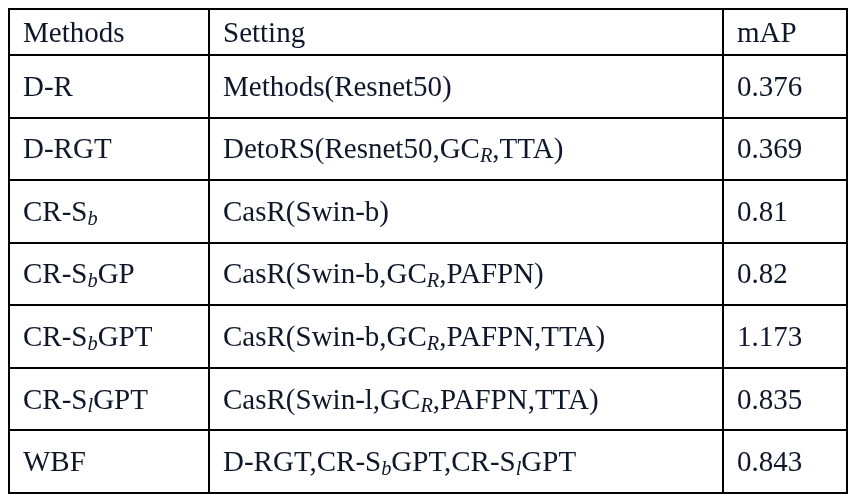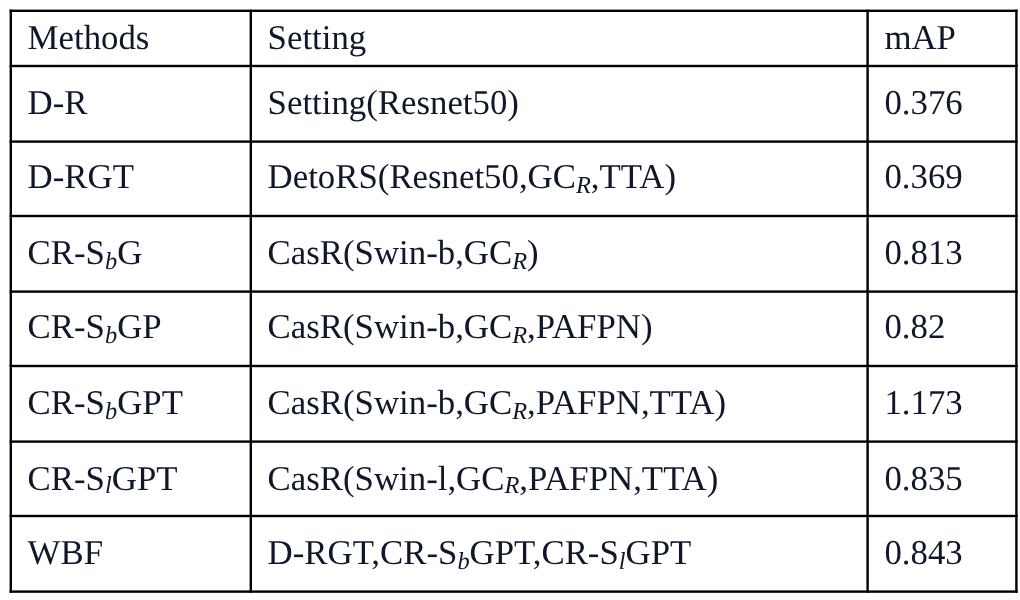--- a/index.html
+++ b/index.html
@@ -63,32 +63,32 @@
     <thead>
       <tr>
         <th>Methods</th>
         <th>Setting</th>
         <th>mAP</th>
       </tr>
     </thead>
     <tbody>
         <tr>
           <td>D-R</td>
-          <td>Setting(Resnet50)</td>
+          <td>Methods(Resnet50)</td>
           <td>0.376</td>
         </tr>
         <tr>
           <td>D-RGT</td>
           <td>DetoRS(Resnet50,GC<sub class="subscript">R</sub>,TTA)</td>
           <td>0.369</td>
         </tr>
         <tr>
-          <td>CR-S<sub class="subscript">b</sub>G</td>
-          <td>CasR(Swin-b,GC<sub class="subscript">R</sub>)</td>
-          <td>0.813</td>
+          <td>CR-S<sub class="subscript">b</sub></td>
+          <td>CasR(Swin-b)</td>
+          <td>0.81</td>
         </tr>
         <tr>
           <td>CR-S<sub class="subscript">b</sub>GP</td>
           <td>CasR(Swin-b,GC<sub class="subscript">R</sub>,PAFPN)</td>
           <td>0.82</td>
         </tr>
         <tr>
           <td>CR-S<sub class="subscript">b</sub>GPT</td>
           <td>CasR(Swin-b,GC<sub class="subscript">R</sub>,PAFPN,TTA)</td>
           <td>1.173</td>

